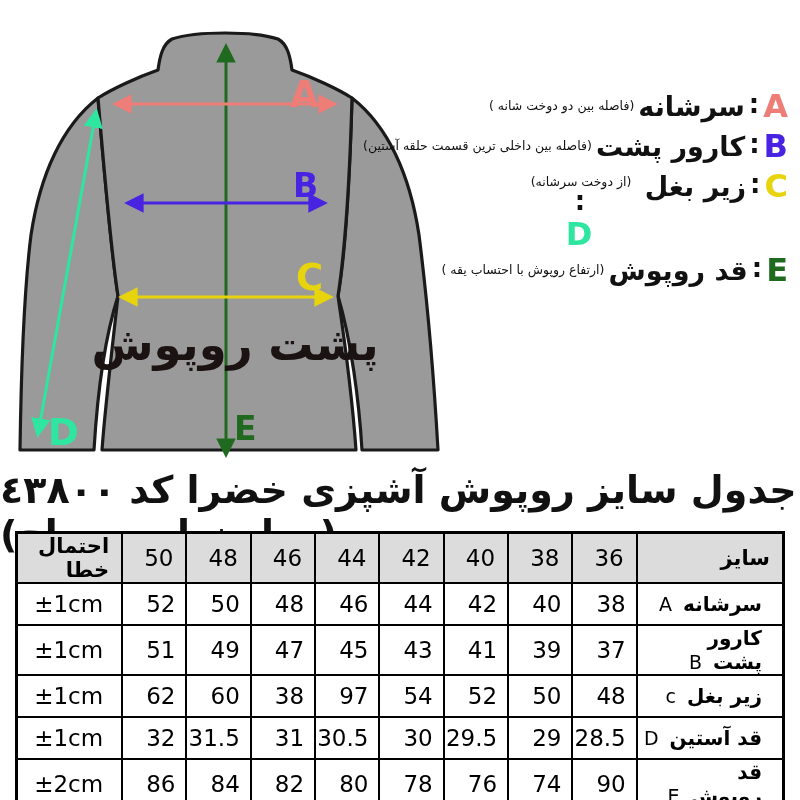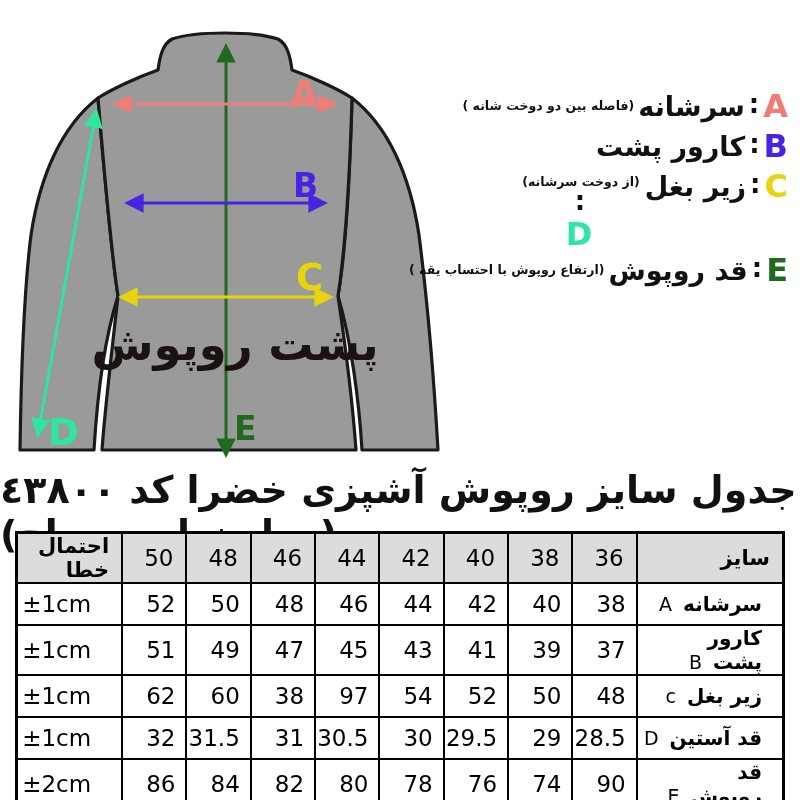--- a/index.html
+++ b/index.html
@@ -10,39 +10,39 @@
   .top{position:absolute;left:0;top:0;width:800px;height:462px;}
   svg.jacket{position:absolute;left:0;top:0;}
 
   
   .legend{position:absolute;top:86px;right:10px;width:420px;}
   .legend-row{display:flex;justify-content:flex-end;align-items:center;height:40px;white-space:nowrap;}
   .legend-row.gap{margin-top:4px;flex-direction:column;}
   .lg-letter{font-size:32px;font-weight:600;line-height:1;margin-right:2px;}
   .lg-colon{font-size:26px;font-weight:700;color:#111;margin:0 4px 4px 4px;line-height:1;}
   .lg-term{font-size:27px;font-weight:700;color:#111;direction:rtl;line-height:1;}
-  .lg-desc{font-size:12.5px;font-weight:700;color:#111;direction:rtl;margin-left:6px;margin-right:4px;line-height:1;}
+  .lg-desc{font-size:12.5px;font-weight:400;color:#111;direction:rtl;margin-left:6px;margin-right:4px;line-height:1;}
 
   
   .title{position:absolute;top:468px;left:0;width:100%;text-align:left;direction:rtl;
          font-size:38px;font-weight:700;color:#111;}
 
   
   .tbl-wrap{position:absolute;top:531px;left:15px;width:770px;}
   table.size{border-collapse:collapse;table-layout:fixed;width:770px;direction:rtl;
              font-family:"DejaVu Sans",sans-serif;}
   table.size{border:3px solid #000;}
   table.size th, table.size td{border:2px solid #000;overflow:hidden;}
   table.size thead th{height:38px;background:#dcdcdc;font-weight:400;font-size:23px;
                       text-align:right;padding:0 12px 0 0;}
   table.size thead th.hd-size,table.size thead th.hd-err{font-weight:700;font-size:21px;}
   table.size tbody td{height:40px;font-size:23px;text-align:right;padding:0 10px 0 0;background:#fff;}
   table.size td.lbl{font-weight:700;font-size:20px;padding-right:20px;}
   table.size td.lbl .row-letter{font-weight:400;font-size:19px;margin-right:11px;}
-  table.size td.err{padding-right:30px;}
+  table.size td.err{padding-right:18px;}
 </style>
 </head>
 <body>
 
 <div id="page">
 
   <div class="top">
 
     <svg class="jacket" width="460" height="462" viewBox="0 0 460 462">
       <defs>
@@ -89,20 +89,21 @@
     </svg>
 
     <div class="legend">
         <div class="legend-row">
           <span class="lg-desc" dir="rtl">(فاصله بین دو دوخت شانه )</span>
           <span class="lg-term" dir="rtl">سرشانه</span>
           <span class="lg-colon">:</span>
           <span class="lg-letter" style="color: rgb(238, 125, 120);">A</span>
         </div>
         <div class="legend-row">
+          <span class="lg-desc" dir="rtl">(فاصله بین داخلی ترین قسمت حلقه آستین)</span>
           <span class="lg-term" dir="rtl">کارور پشت</span>
           <span class="lg-colon">:</span>
           <span class="lg-letter" style="color: rgb(72, 36, 226);">B</span>
         </div>
         <div class="legend-row">
           <span class="lg-desc" dir="rtl"></span>
           <span class="lg-term" dir="rtl">زیر بغل</span>
           <span class="lg-colon">:</span>
           <span class="lg-letter" style="color: rgb(232, 212, 12);">C</span>
         </div>

